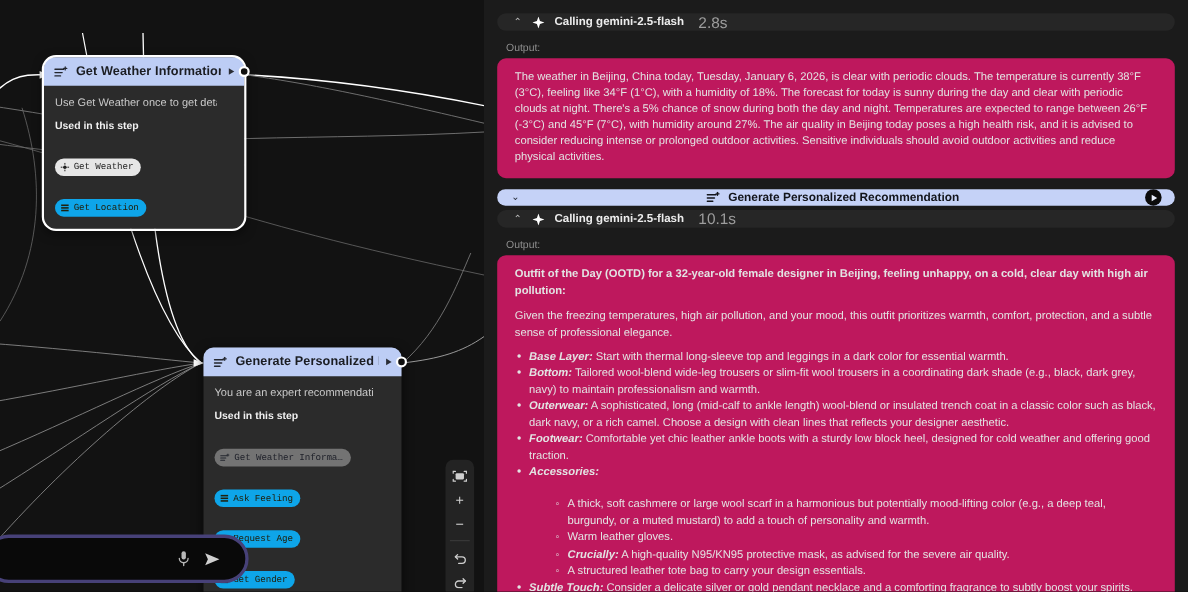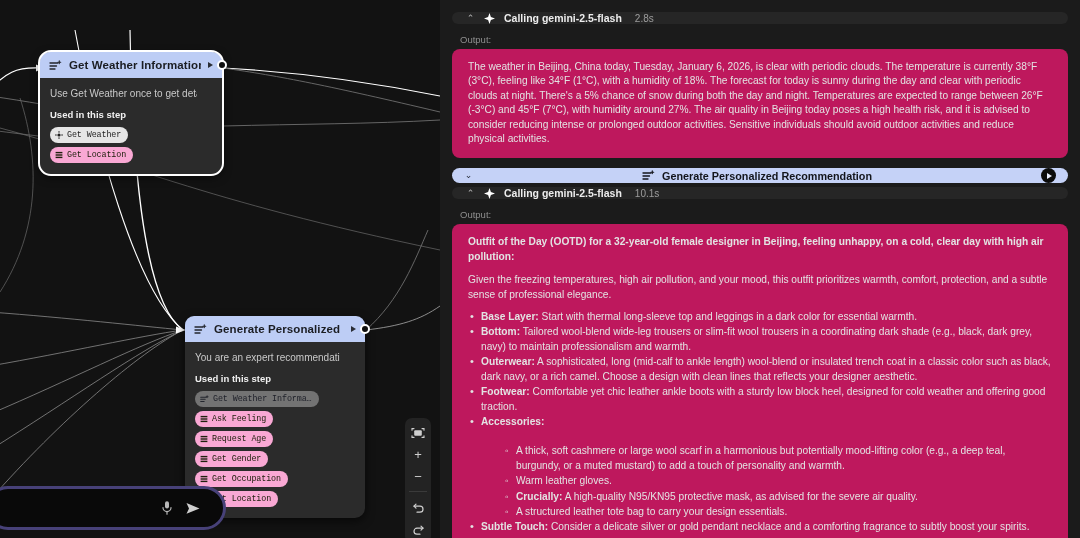--- a/index.html
+++ b/index.html
@@ -51,23 +51,24 @@
     margin-bottom: 9px; white-space: nowrap; overflow: hidden;
   }
   .node-sub { color: #f0f0f0; font-size: 9.5px; font-weight: 700; margin-bottom: 7px; }
   .chips { display: flex; flex-wrap: wrap; gap: 4px; }
   .chip {
     display: inline-flex; align-items: center; gap: 4px;
     border-radius: 9px; padding: 2px 7px 2px 5px;
     font-family: "Liberation Mono", monospace;
     font-size: 8.4px; letter-spacing: -.1px; white-space: nowrap;
     line-height: 12px;
+    margin-top: 17px;
   }
   .chip.grey   { background: #e6e6e6; color: #1d1d1d; }
-  .chip.yellow { background: #f9a8d4; color: #20210e; }
+  .chip.yellow { background: #0ea5e9; color: #20210e; }
   .chip.lilac  { background: #737373; color: #1d1f28; }
 
   .port {
     position: absolute; right: -5px; top: 8px;
     width: 10px; height: 10px; border-radius: 50%;
     background: #0f0f0f; border: 2px solid #ffffff;
   }
   .caret-right {
     width: 0; height: 0;
     border-left: 5px solid #2a2d35;
@@ -115,21 +116,21 @@
   .call-row {
     display: flex; align-items: center; gap: 9px;
     background: #262626; border-radius: 8px;
     height: 28px; padding: 0 14px;
     margin-top: 4px;
   }
   .chev {
     color: #b9b9b9; font-size: 9px; line-height: 1; width: 9px; text-align: center;
   }
   .call-text { font-size: 10.5px; color: #ededed; font-weight: 600; text-align: right; }
-  .call-time { font-size: 10px; color: #9d9d9d; font-weight: 400; margin-left: 4px; }
+  .call-time { font-size: 14px; color: #9d9d9d; font-weight: 400; margin-left: 4px; }
 
   .output-label { color: #8e8e8e; font-size: 9.5px; margin: 10px 0 4px 8px; }
   .output-box {
     background: #be185d; border-radius: 8px;
     padding: 11px 16px 12px 16px;
     color: #e3e3e3; font-size: 10.2px; line-height: 14.4px;
   }
   .output-box p { margin-bottom: 8px; }
   .output-box p:last-child { margin-bottom: 0; }
   .output-box .lead { font-weight: 700; margin-bottom: 9px; }
@@ -138,21 +139,21 @@
     position: relative; padding-left: 13px; margin-bottom: 1px;
   }
   .output-box li::before {
     content: "•"; position: absolute; left: 2px; top: -1px;
     color: #e3e3e3; font-size: 11px;
   }
   .output-box ul ul { margin-top: 15px; margin-left: 22px; }
   .output-box ul ul li::before {
     content: "◦"; font-size: 10px; top: 0px;
   }
-  .bold { font-weight: 700; }
+  .bold { font-weight: 700; font-style: italic; }
 
   .step-bar {
     display: flex; align-items: center;
     background: #c5d2f7; color: #13151b;
     border-radius: 9px; height: 30px;
     padding: 0 12px; margin-top: 10px;
     position: relative;
   }
   .step-bar .chev { color: #2a2f3c; }
   .step-title {

